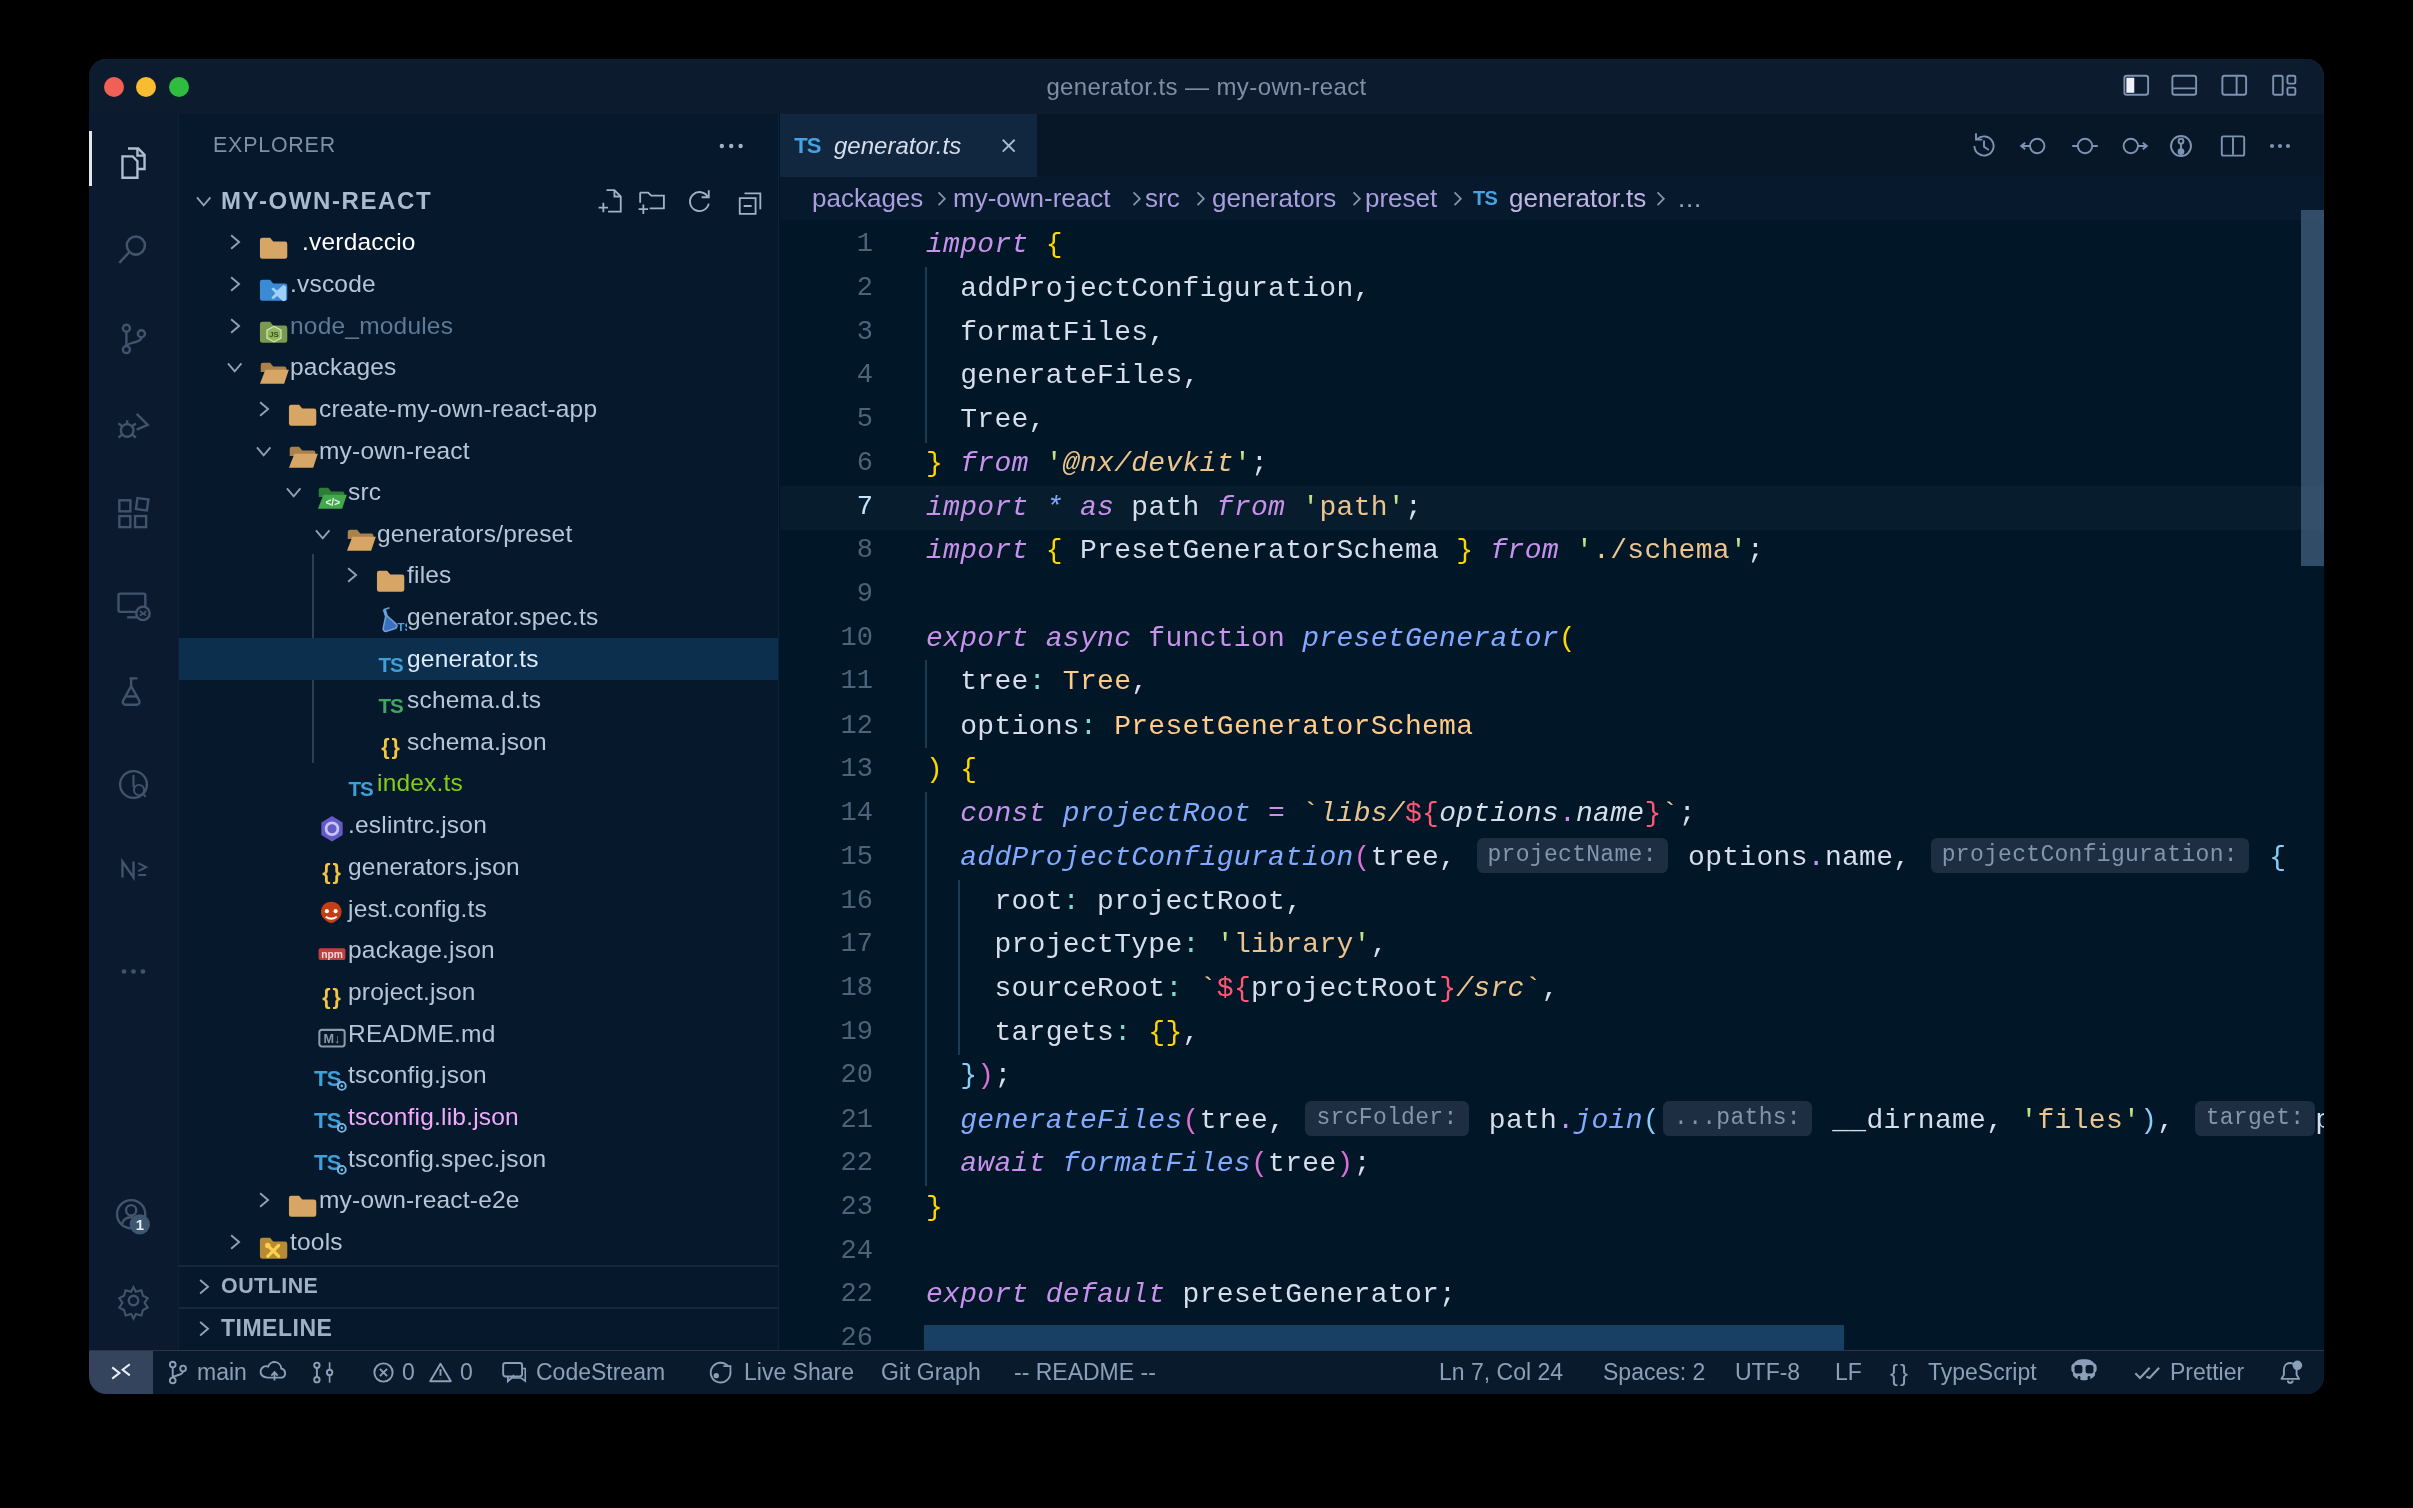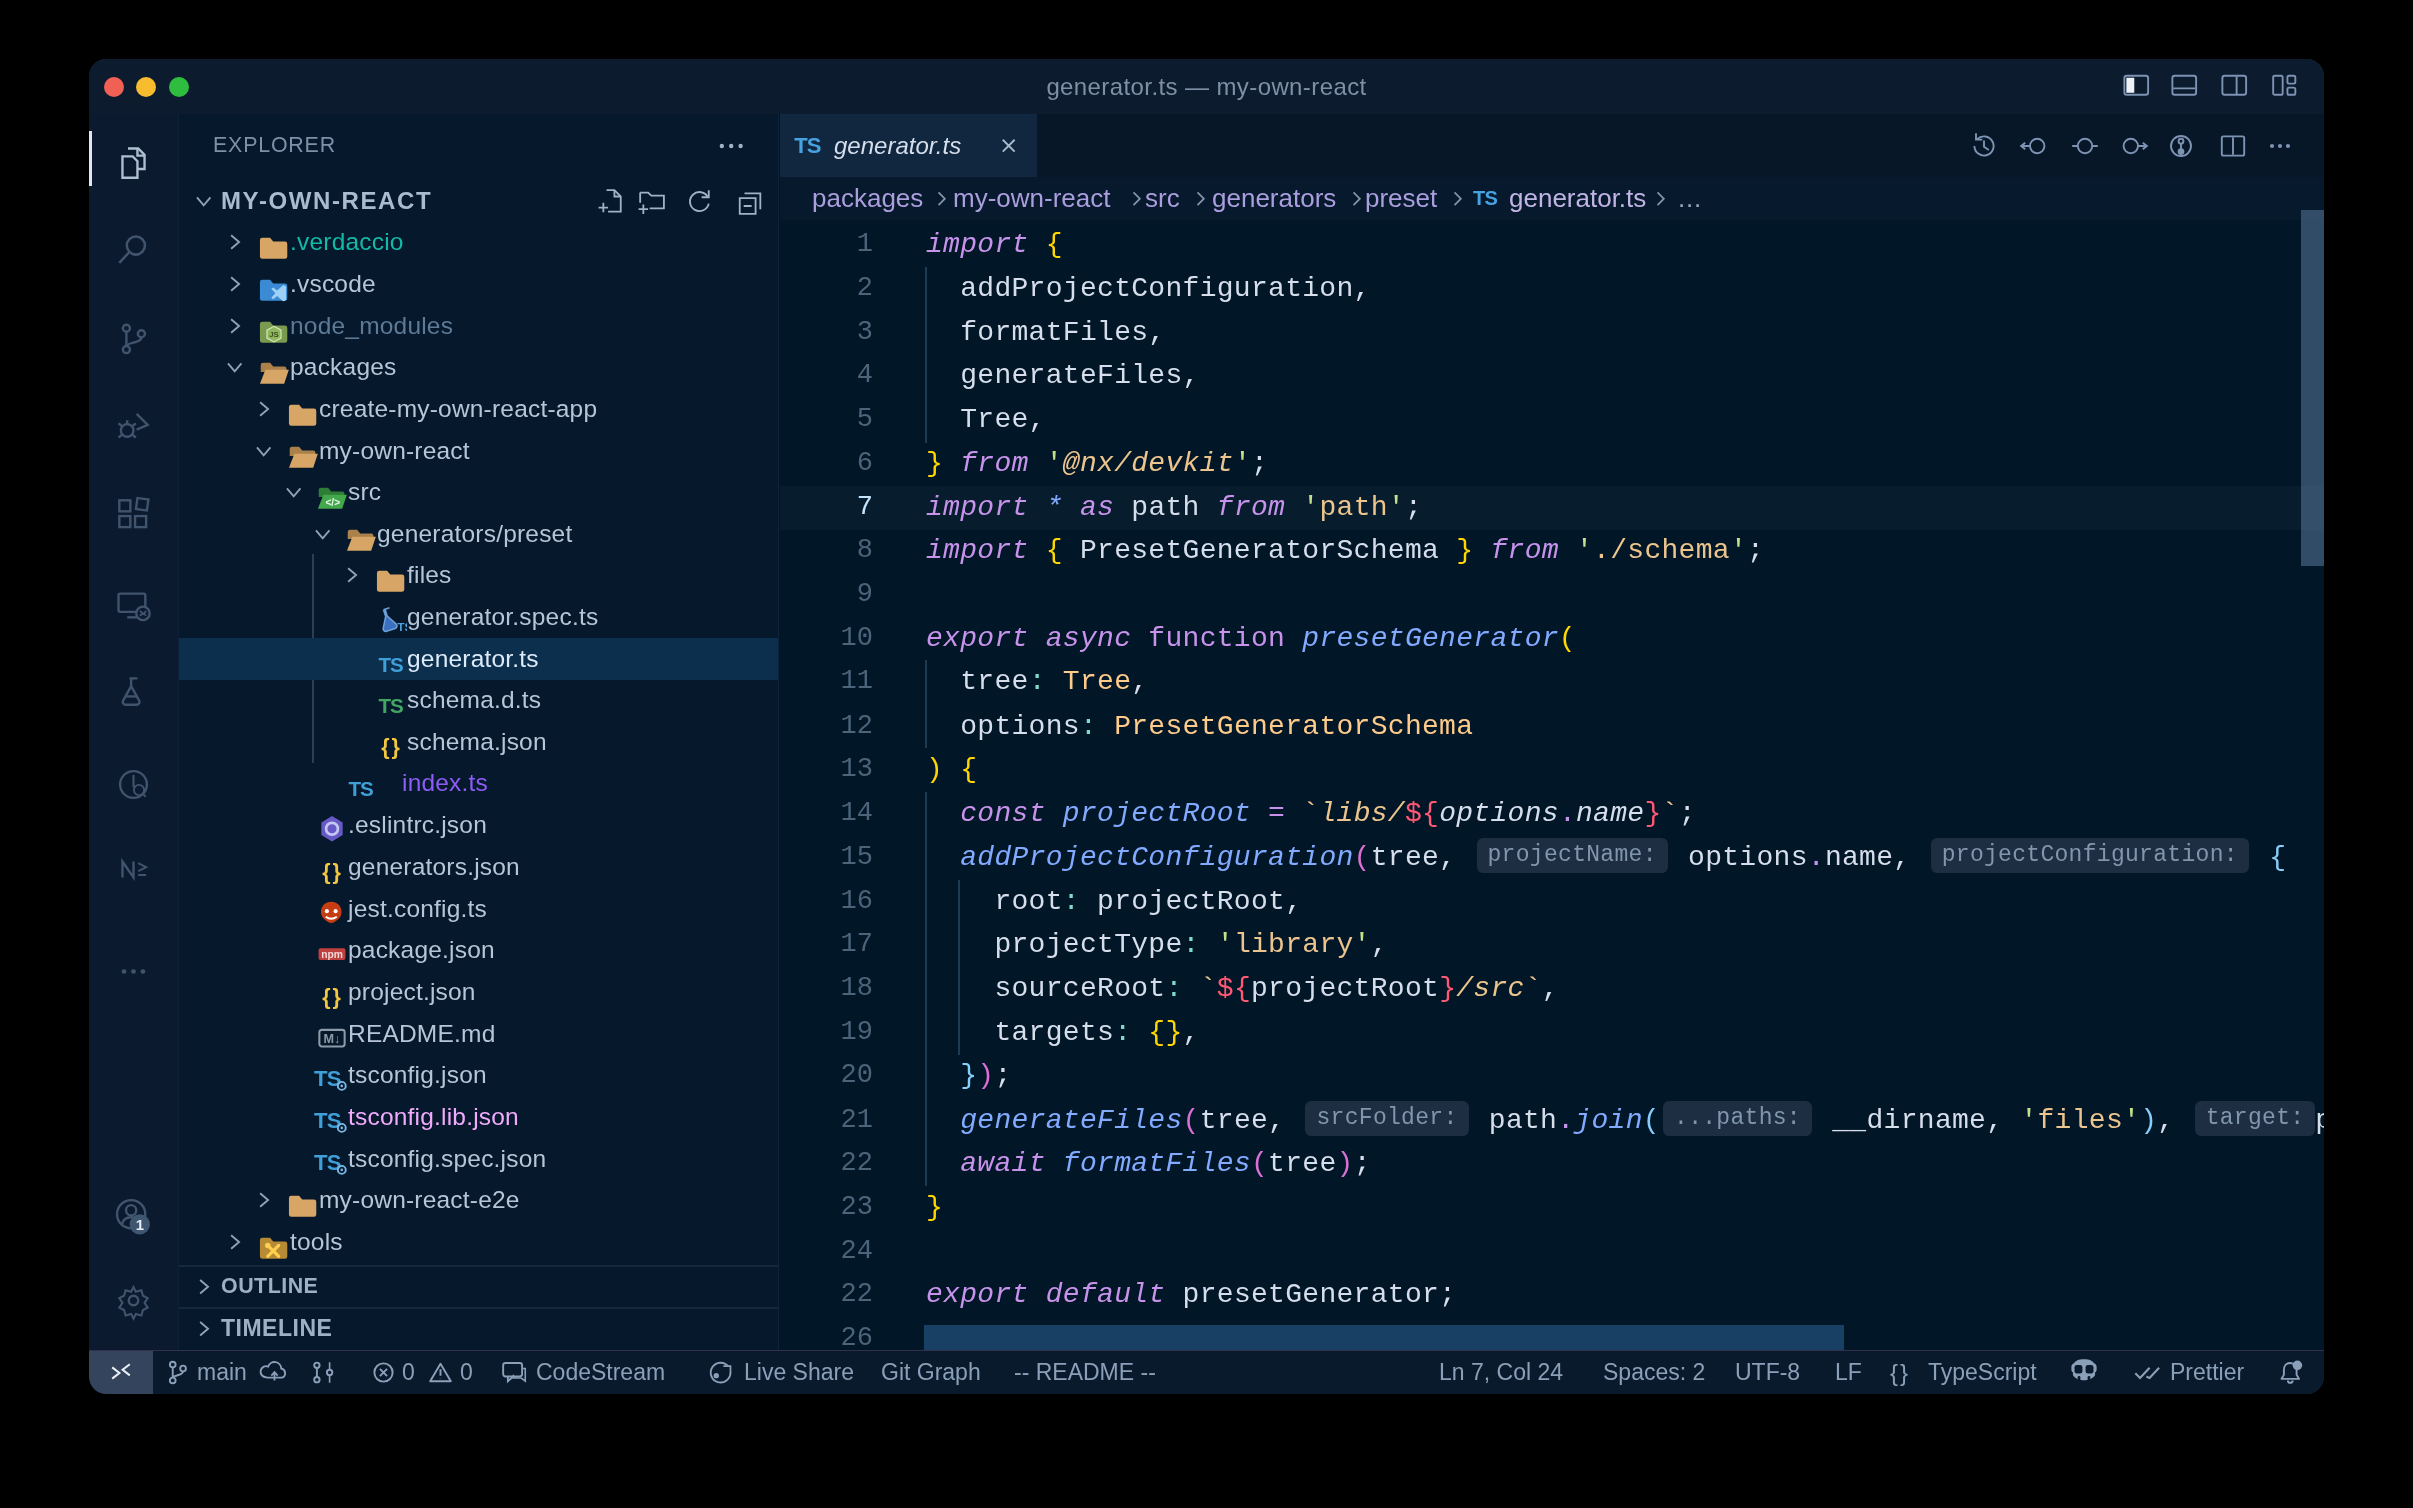--- a/index.html
+++ b/index.html
@@ -259,21 +259,21 @@
       </div>
       <div class="trow" style="top:107px;">
       <svg class="chev" style="left:45px" viewBox="0 0 27 27" width="21.4" height="21.4">
             <path d="M9 5 L19 13.5 L9 22" fill="none" stroke="#8ea2b8" stroke-width="2.4"></path>
           </svg>
       <div class="ficon" style="left:77px; width:35px; height:35px;">
             <svg width="30" height="25" viewBox="0 0 38 32">
               <path d="M1 7 a3 3 0 0 1 3-3 h10 l4 5 h15 a3 3 0 0 1 3 3 v16 a3 3 0 0 1 -3 3 h-29 a3 3 0 0 1 -3 -3 z" fill="#d7a566"></path>
             </svg>
           </div>
-      <div class="flabel" style="left:111px; color:#14b8a6;">.verdaccio</div>
+      <div class="flabel" style="left:123px; color:#ffffff;">.verdaccio</div>
       </div>
       <div class="trow" style="top:149px;">
       <svg class="chev" style="left:45px" viewBox="0 0 27 27" width="21.4" height="21.4">
             <path d="M9 5 L19 13.5 L9 22" fill="none" stroke="#8ea2b8" stroke-width="2.4"></path>
           </svg>
       <div class="ficon" style="left:77px; width:35px; height:35px;">
             <svg width="30" height="25" viewBox="0 0 38 32">
               <path d="M1 7 a3 3 0 0 1 3-3 h10 l4 5 h15 a3 3 0 0 1 3 3 v16 a3 3 0 0 1 -3 3 h-29 a3 3 0 0 1 -3 -3 z" fill="#3a8bd4"></path>
               <path d="M31 11 l-8 7 -5-4 -2.5 1.8 5.3 5.7 -5.3 5.7 2.5 1.8 5-4 8 7 3.5-1.8 v-17.4 z" fill="#9ed0f5"></path>
             </svg>
@@ -390,21 +390,21 @@
       <div class="trow" style="top:607px;">
       <div class="ficon" style="left:194px; width:35px; height:35px;">
             <span style="font-weight:bold;font-size:21.4px;color:#f2c641;font-family:'Liberation Sans',sans-serif;">{ }</span>
           </div>
       <div class="flabel" style="left:228px; color:#b6c6d8;">schema.json</div>
       </div>
       <div class="trow" style="top:648px;">
       <div class="ficon" style="left:164px; width:35px; height:35px;">
             <span style="font-weight:bold;font-size:20.6px;color:#3f9fd8;letter-spacing:-1.2px;font-family:'Liberation Sans',sans-serif;">TS</span>
           </div>
-      <div class="flabel" style="left:198px; color:#8b5cf6;margin-left:25px;">index.ts</div>
+      <div class="flabel" style="left:198px; color:#84cc16;">index.ts</div>
       </div>
       <div class="trow" style="top:690px;">
       <div class="ficon" style="left:135px; width:35px; height:35px;">
             <svg width="30" height="28.5" viewBox="0 0 38 36">
               <polygon points="19,2 32.5,10 32.5,26 19,34 5.5,26 5.5,10" fill="#6658c5"></polygon>
               <circle cx="19" cy="18" r="7.5" fill="none" stroke="#c3c8f2" stroke-width="3.4"></circle>
             </svg>
           </div>
       <div class="flabel" style="left:169px; color:#b6c6d8;">.eslintrc.json</div>
       </div>

